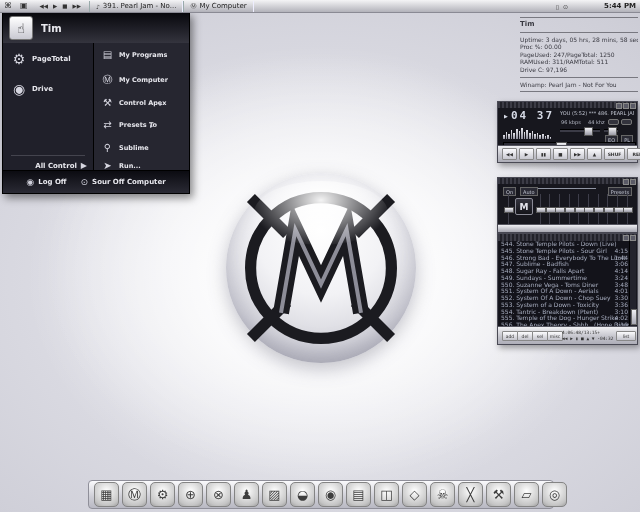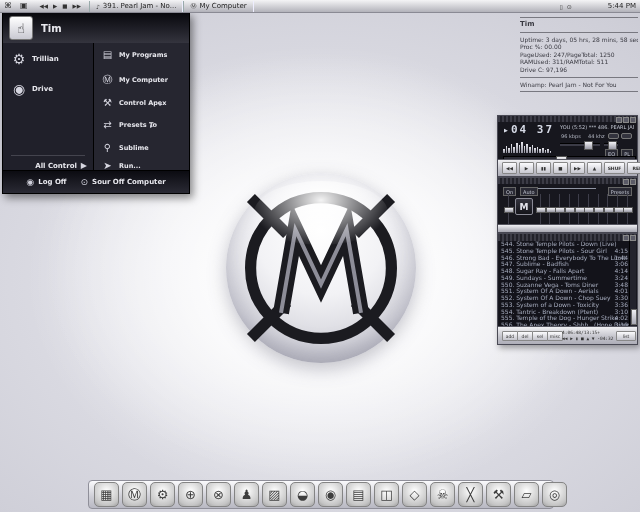--- a/index.html
+++ b/index.html
@@ -12,21 +12,21 @@
     background:linear-gradient(#f4f4f6,#c6c6cc 70%,#b2b2ba);border-bottom:1px solid #8a8a94;
     display:flex;align-items:center;font-size:7px;color:#222;z-index:30;}
   .tb-icon{margin:0 4px;font-size:8px;line-height:8px;color:#333;}
   .tb-media{display:flex;gap:5px;margin:0 8px;font-size:5.5px;color:#333;}
   .tb-media div{cursor:default;}
   .tb-task{display:flex;align-items:center;gap:3px;padding:0 6px;height:11px;
     border-left:1px solid #9aa;border-right:1px solid #eef;white-space:nowrap;}
   .tb-task .tico{font-size:6px;color:#444;}
   .tb-tray{margin-left:auto;display:flex;align-items:center;gap:4px;padding-right:4px;}
   .tb-tray .tico{font-size:6px;color:#444;}
-  .tb-clock{font-weight:normal;margin-left:32px;}
+  .tb-clock{font-weight:bold;margin-left:32px;}
   
   .startmenu{position:absolute;left:2px;top:12px;width:186px;height:180px;z-index:25;
     background:#1d1d24;border:1px solid #000;box-shadow:3px 4px 8px rgba(0,0,0,.45);
     color:#e8e8ee;}
   .sm-header{position:absolute;left:0;top:0;width:100%;height:30px;
     background:linear-gradient(#08080d,#34343e);border-bottom:1px solid #000;display:flex;align-items:center;}
   .sm-avatar{width:22px;height:22px;margin:0 8px 0 6px;border-radius:3px;
     background:linear-gradient(#ffffff,#c9c9d2);border:1px solid #777;
     display:flex;align-items:center;justify-content:center;font-size:13px;color:#222;}
   .sm-user{font-size:10px;font-weight:bold;}
@@ -67,21 +67,21 @@
   .sysinfo .si-title{font-weight:bold;font-size:7px;}
   
   .wa{position:absolute;left:497px;width:141px;background:#17171e;border:1px solid #4a4a55;
     box-sizing:border-box;z-index:10;color:#b6bac6;box-shadow:2px 3px 6px rgba(0,0,0,.35);}
   .wa-title{position:relative;height:6px;
     background:repeating-linear-gradient(90deg,#3c3c46 0 2px,#22222a 2px 4px);}
   .wa-btns{position:absolute;right:1px;top:1px;display:flex;gap:1px;}
   .wa-btns div{width:4px;height:4px;background:#5a5a66;border:0.5px solid #888;}
   .lightstrip{background:linear-gradient(#f0f0f3,#c2c2ca 60%,#aeaeb8);border-top:1px solid #55555f;}
   
-  #wa-main{top:115px;height:62px;}
+  #wa-main{top:101px;height:62px;}
   .wa-playind{position:absolute;left:6px;top:11px;font-size:5px;color:#d6dae6;}
   .wa-time{position:absolute;left:13px;top:7px;font-family:"DejaVu Sans Mono",monospace;
     font-size:11px;font-weight:bold;letter-spacing:2px;color:#d6dae6;}
   .wa-marquee{position:absolute;left:62px;top:8px;width:74px;font-size:5px;white-space:nowrap;overflow:hidden;color:#c2c6d2;}
   .wa-kbps{position:absolute;left:63px;top:17px;font-size:5px;color:#b6bac6;}
   .wa-khz{position:absolute;left:90px;top:17px;font-size:5px;color:#b6bac6;}
   .wa-st{position:absolute;top:17px;width:9px;height:4px;border:0.5px solid #777;border-radius:2px;background:#33333d;}
   .spectrum{position:absolute;left:5px;top:24px;width:52px;height:13px;display:flex;align-items:flex-end;gap:1px;}
   .sbar{width:1.6px;background:linear-gradient(#e8e8ee,#8f8f9c);}
   .hslider{position:absolute;height:2px;background:#3b3b46;border-top:1px solid #000;}
@@ -178,21 +178,21 @@
   <div class="startmenu">
     <div class="sm-header">
       <div class="sm-avatar">
         <span>☝</span>
       </div>
       <span class="sm-user">Tim</span>
     </div>
     <div class="sm-left">
       <div class="sm-item" style="top:8px">
         <span class="ico">⚙</span>
-        <span class="lbl">Trillian</span>
+        <span class="lbl">PageTotal</span>
       </div>
       <div class="sm-item" style="top:38px">
         <span class="ico">◉</span>
         <span class="lbl">Drive</span>
       </div>
       <div class="sm-sep"></div>
       <div class="sm-allprog">
         <span class="lbl">All Control</span>
         <span class="arr">▶</span>
       </div>

